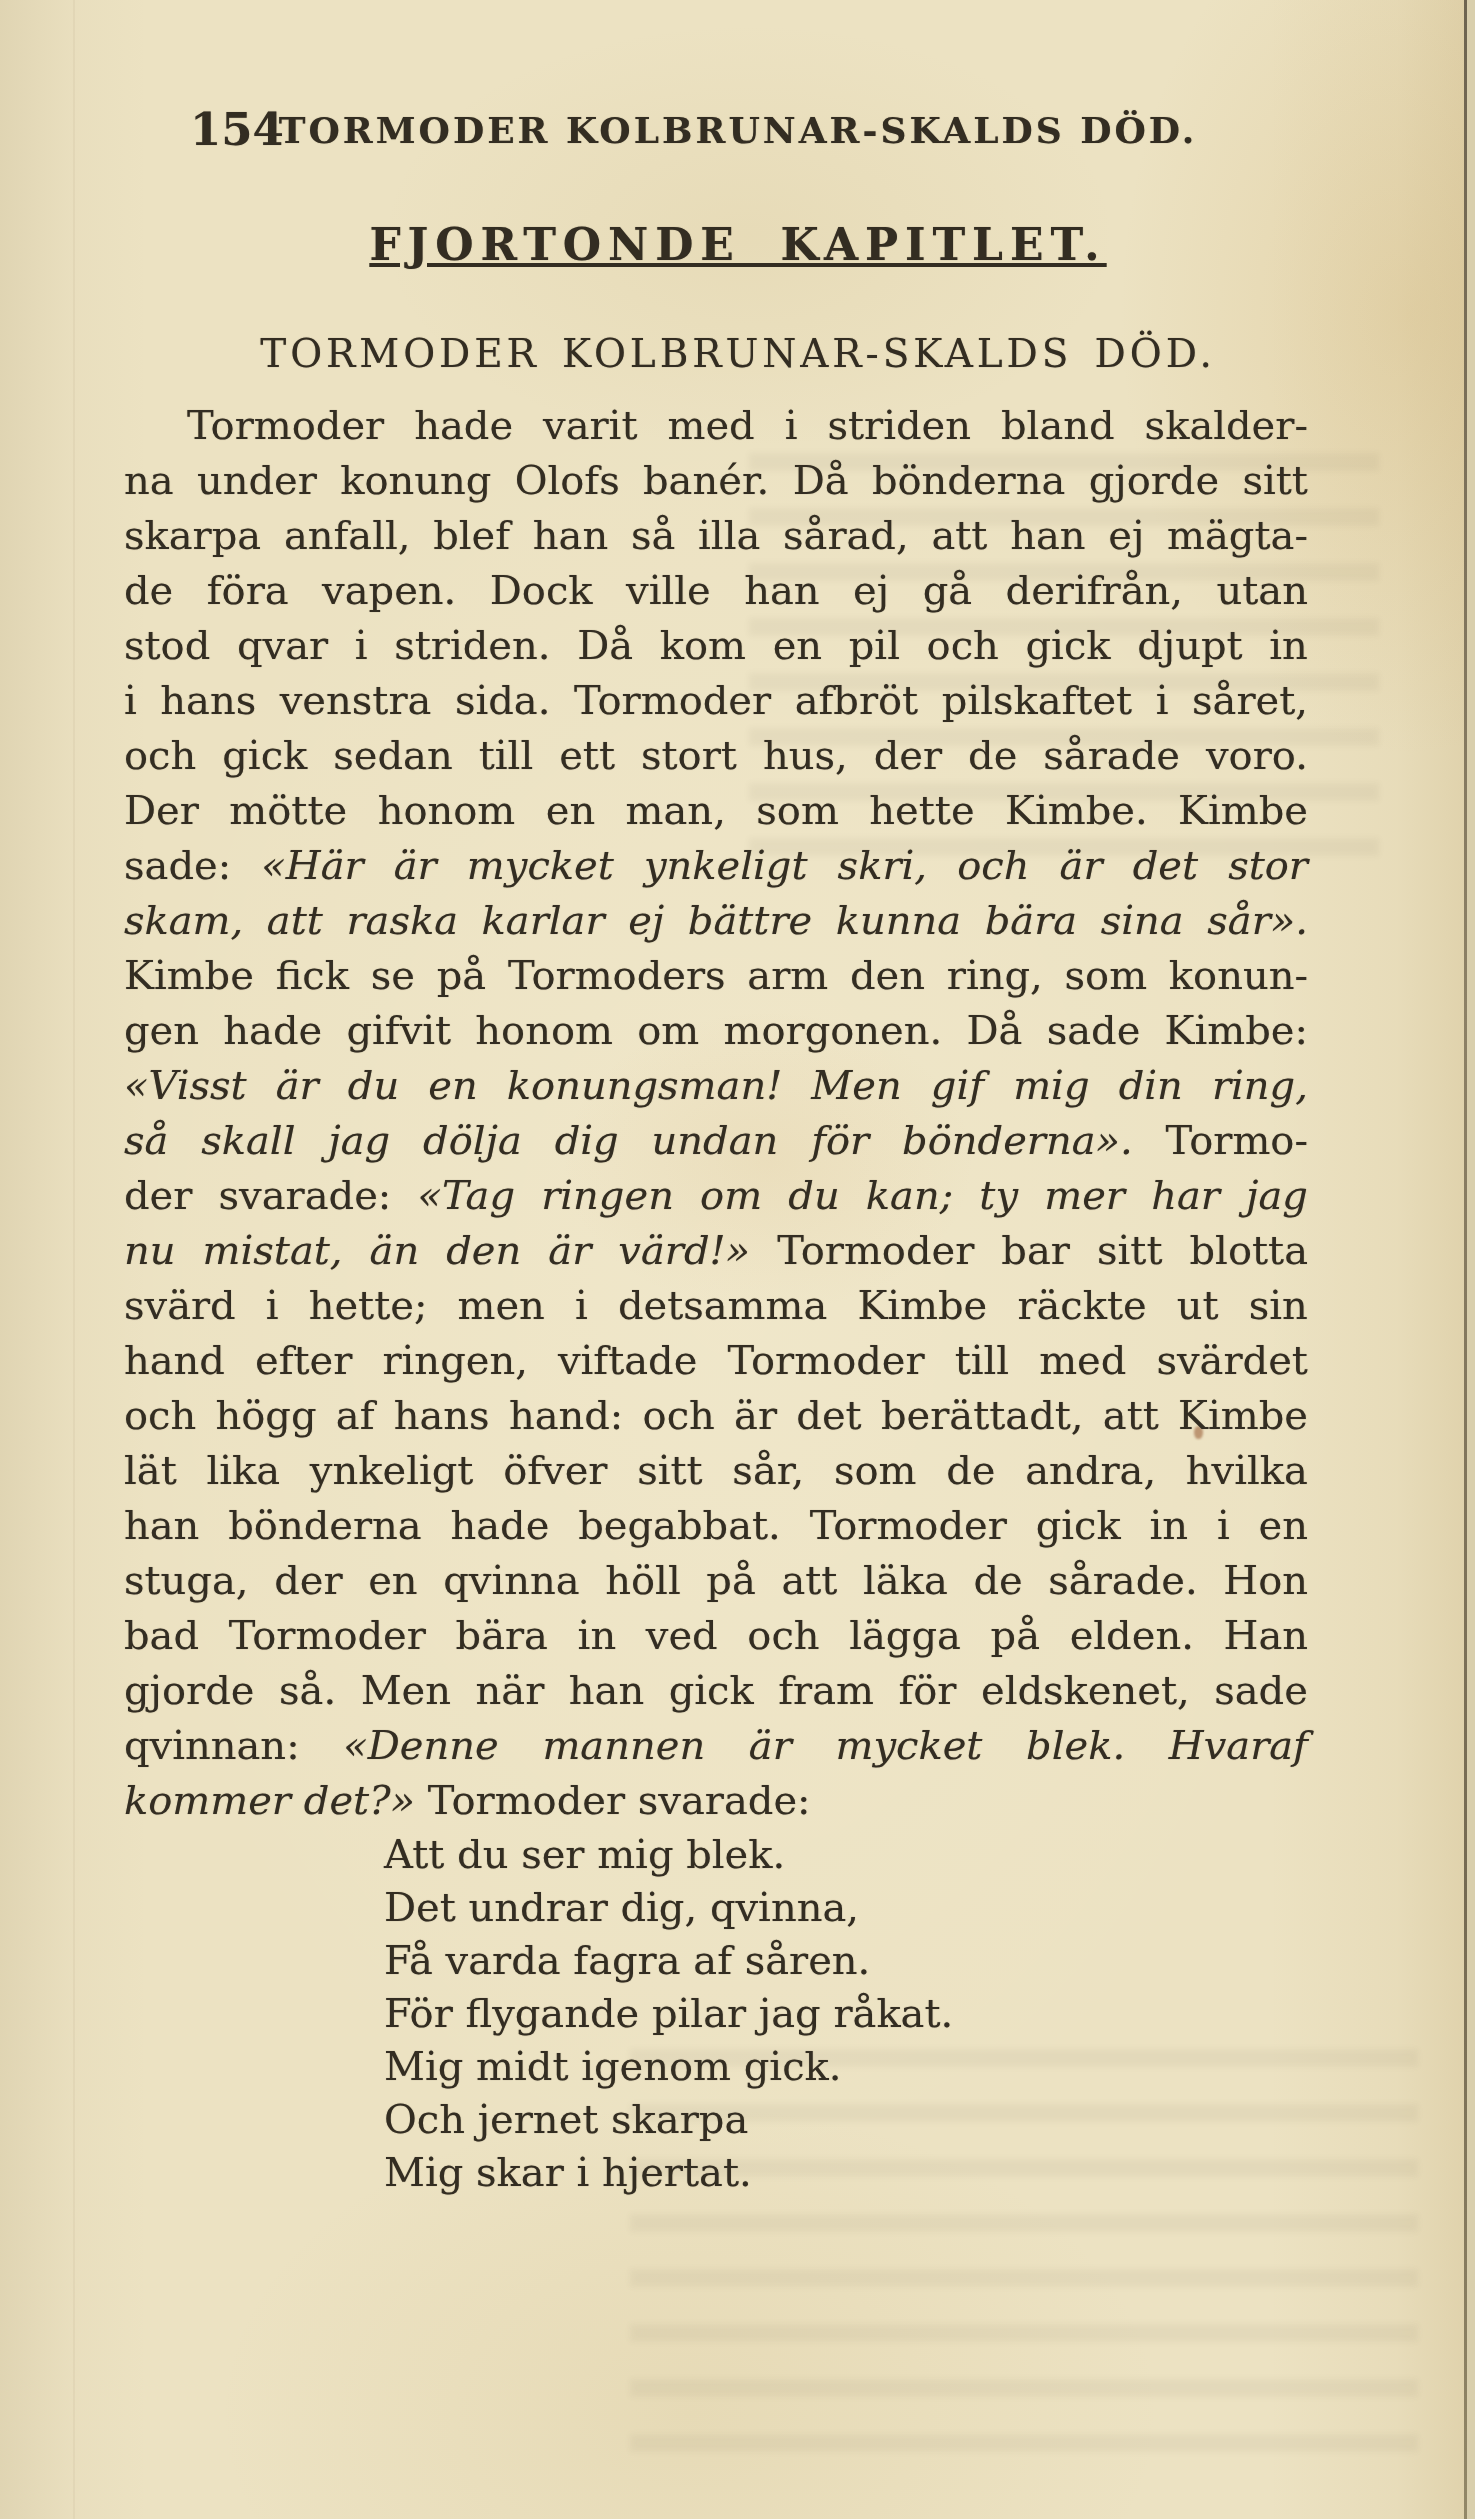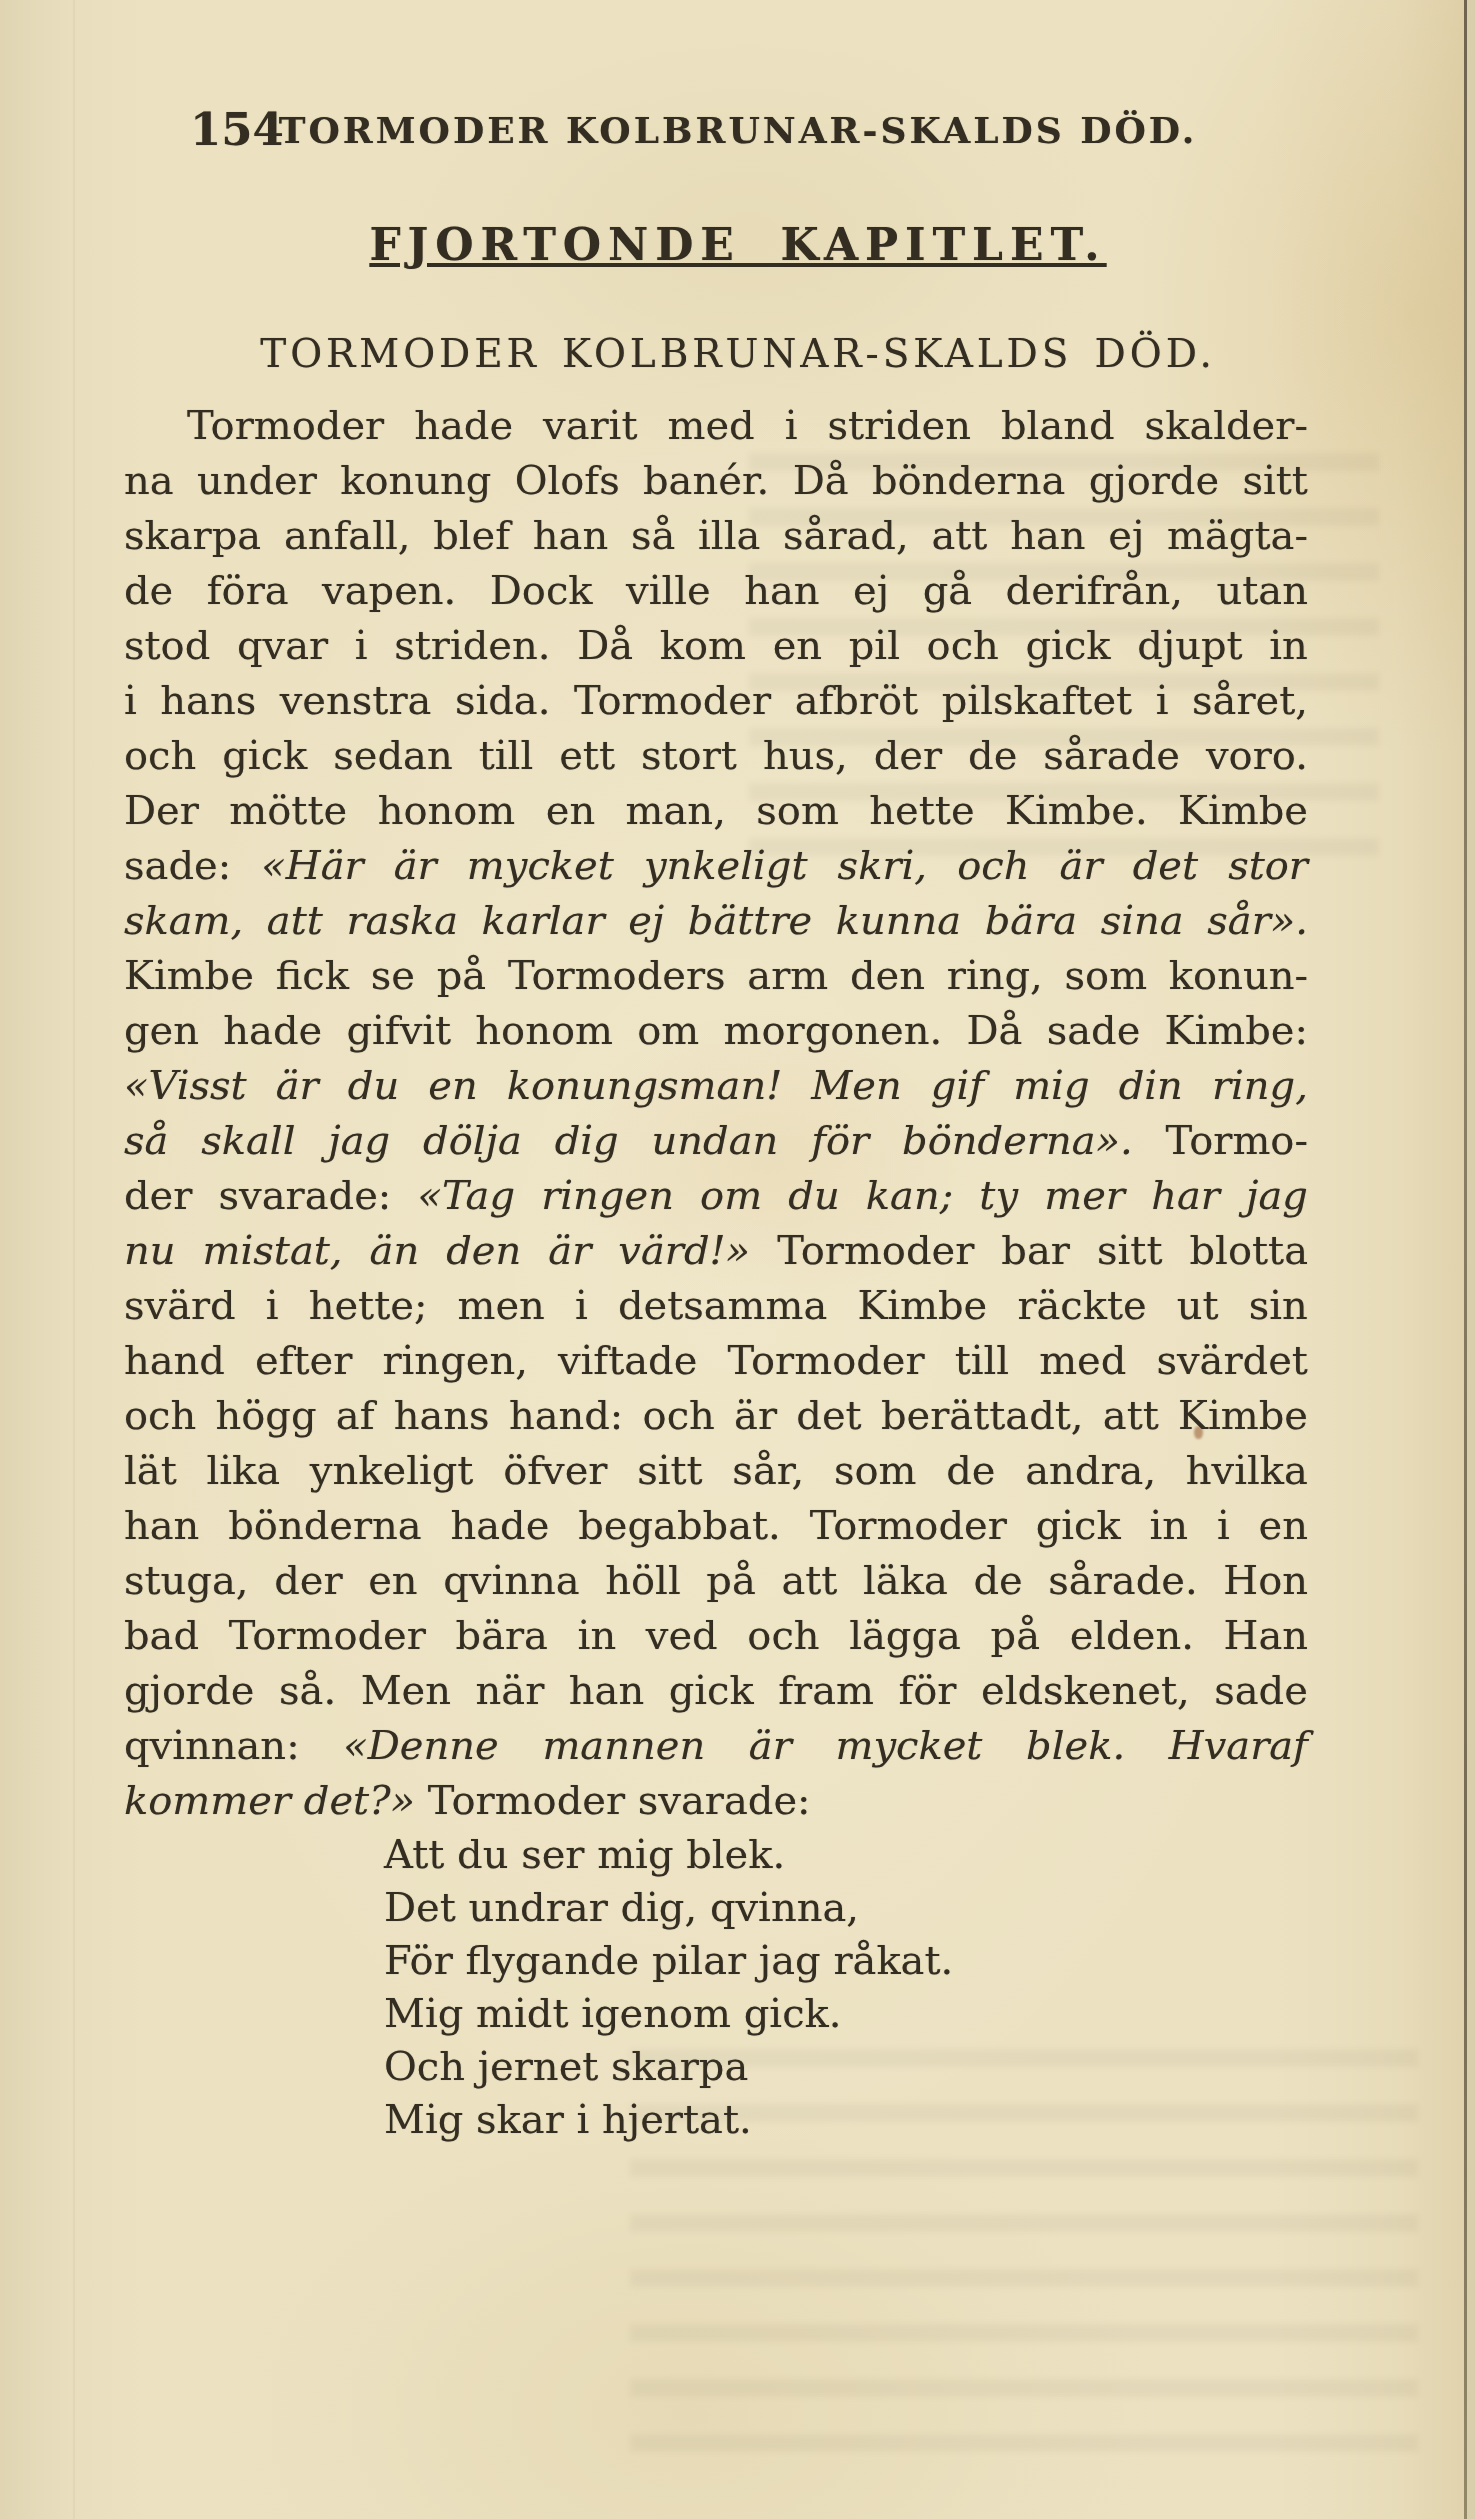--- a/index.html
+++ b/index.html
@@ -367,20 +367,21 @@
         <span class="it">kommer</span>
         <span class="it">det?»</span>
         <span>Tormoder</span>
         <span>svarade:</span>
       </div>
     </div>
 
   <div class="verse ink">
       <div class="vline">Att du ser mig blek.</div>
       <div class="vline">Det undrar dig, qvinna,</div>
+      <div class="vline">Få varda fagra af såren.</div>
       <div class="vline">För flygande pilar jag råkat.</div>
       <div class="vline">Mig midt igenom gick.</div>
       <div class="vline">Och jernet skarpa</div>
       <div class="vline">Mig skar i hjertat.</div>
     </div>
 
   <div class="edge-line"></div>
   <div class="edge-strip"></div>
 </div>
 

